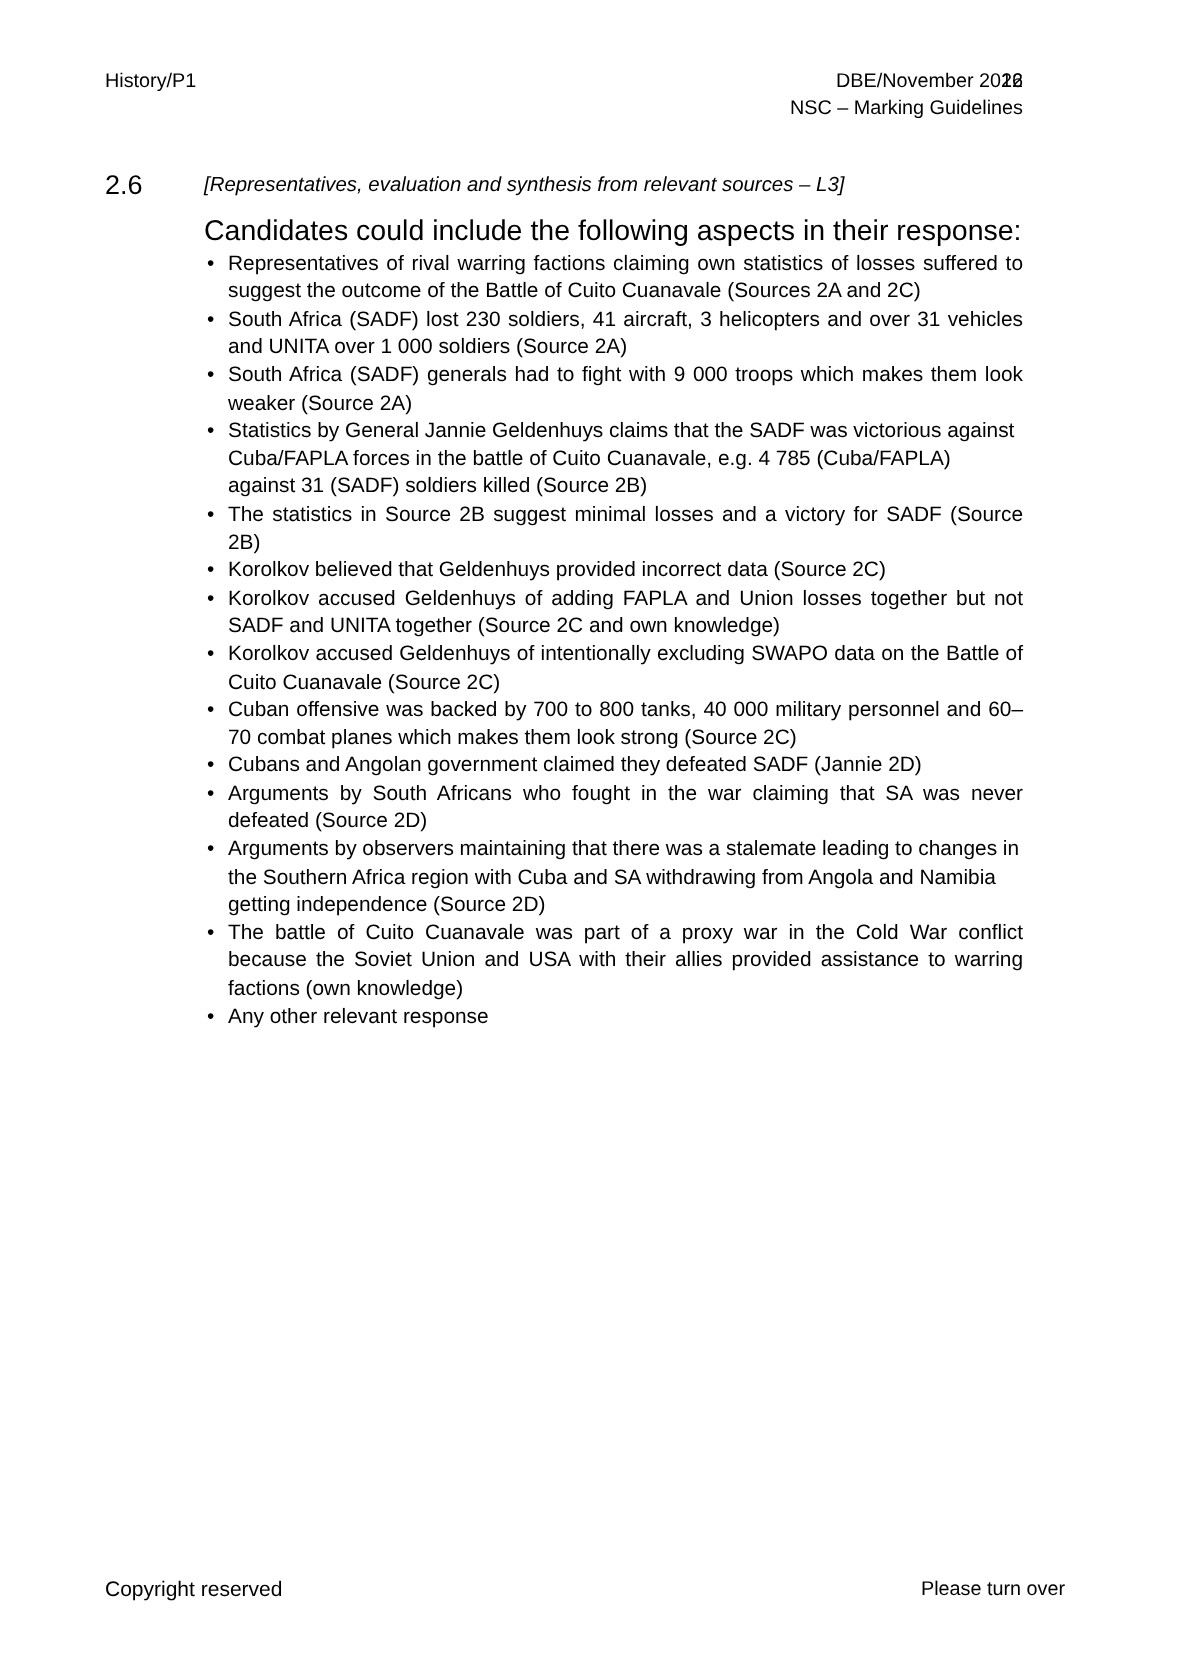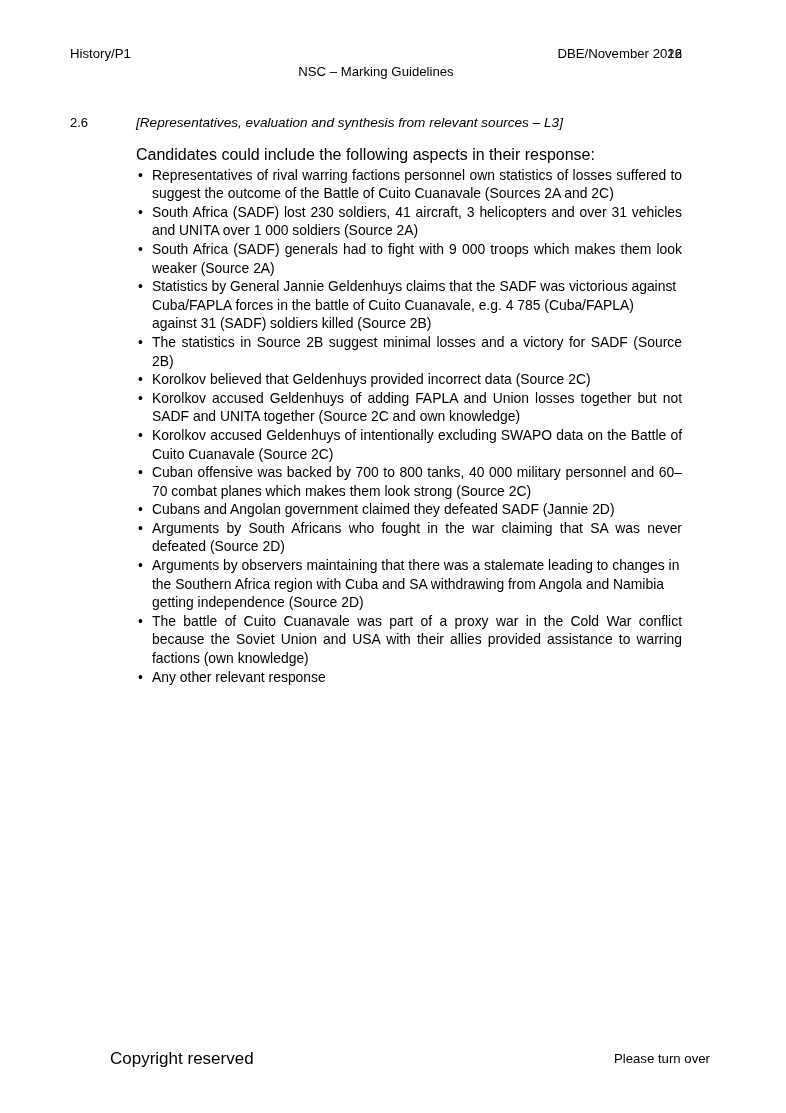--- a/index.html
+++ b/index.html
@@ -54,21 +54,21 @@
     top: 0;
     font-size: 13.2px;
     line-height: 17px;
     white-space: nowrap;
   }
   .header-subtitle {
     position: absolute;
     left: 0;
     right: 0;
     top: 18px;
-    text-align: center;
+    text-align: right;
     font-size: 13.2px;
     line-height: 17px;
   }
 
   
   .content {
     position: absolute;
     left: 70px;
     top: 113px;
     width: 612px;
@@ -80,34 +80,34 @@
   }
   .section-head {
     position: relative;
     min-height: 20px;
     margin-bottom: 13px;
   }
   .section-number {
     position: absolute;
     left: 0;
     top: 0;
-    font-size: 13px;
+    font-size: 18px;
     line-height: 20px;
   }
   .section-title {
     margin-left: 66px;
     font-size: 13.6px;
     line-height: 20px;
     font-style: italic;
     white-space: nowrap;
   }
 
   .intro {
     margin-left: 66px;
-    font-size: 16px;
+    font-size: 19px;
     line-height: 18.6px;
     margin-bottom: 1px;
   }
 
   ul.bullets {
     list-style: none;
     margin: 0;
     padding: 0;
     margin-left: 66px;
   }
@@ -138,24 +138,23 @@
     position: absolute;
     left: 70px;
     top: 1050px;
     width: 640px;
     height: 18px;
   }
   .footer-left {
     position: absolute;
     left: 0;
     top: 0;
-    font-size: 17px;
+    font-size: 14px;
     line-height: 18px;
     white-space: nowrap;
-    margin-left: 40px;
   }
   .footer-right {
     position: absolute;
     right: 0;
     top: 0;
     font-size: 13.2px;
     line-height: 18px;
     white-space: nowrap;
   }
 </style>
@@ -180,21 +179,21 @@
       <div class="section-head">
         <div class="section-number">2.6</div>
         <div class="section-title">[Representatives, evaluation and synthesis from relevant sources – L3]</div>
       </div>
 
       <div class="intro">Candidates could include the following aspects in their response:</div>
 
       <ul class="bullets">
         <li class="justify">
             <span class="bullet-dot">•</span>
-            <span class="bullet-text">Representatives of rival warring factions personnel own statistics of losses suffered to suggest the outcome of the Battle of Cuito Cuanavale (Sources 2A and 2C)</span>
+            <span class="bullet-text">Representatives of rival warring factions claiming own statistics of losses suffered to suggest the outcome of the Battle of Cuito Cuanavale (Sources 2A and 2C)</span>
           </li>
         <li class="justify">
             <span class="bullet-dot">•</span>
             <span class="bullet-text">South Africa (SADF) lost 230 soldiers, 41 aircraft, 3 helicopters and over 31 vehicles and UNITA over 1 000 soldiers (Source 2A)</span>
           </li>
         <li class="justify">
             <span class="bullet-dot">•</span>
             <span class="bullet-text">South Africa (SADF) generals had to fight with 9 000 troops which makes them look weaker (Source 2A)</span>
           </li>
         <li>

